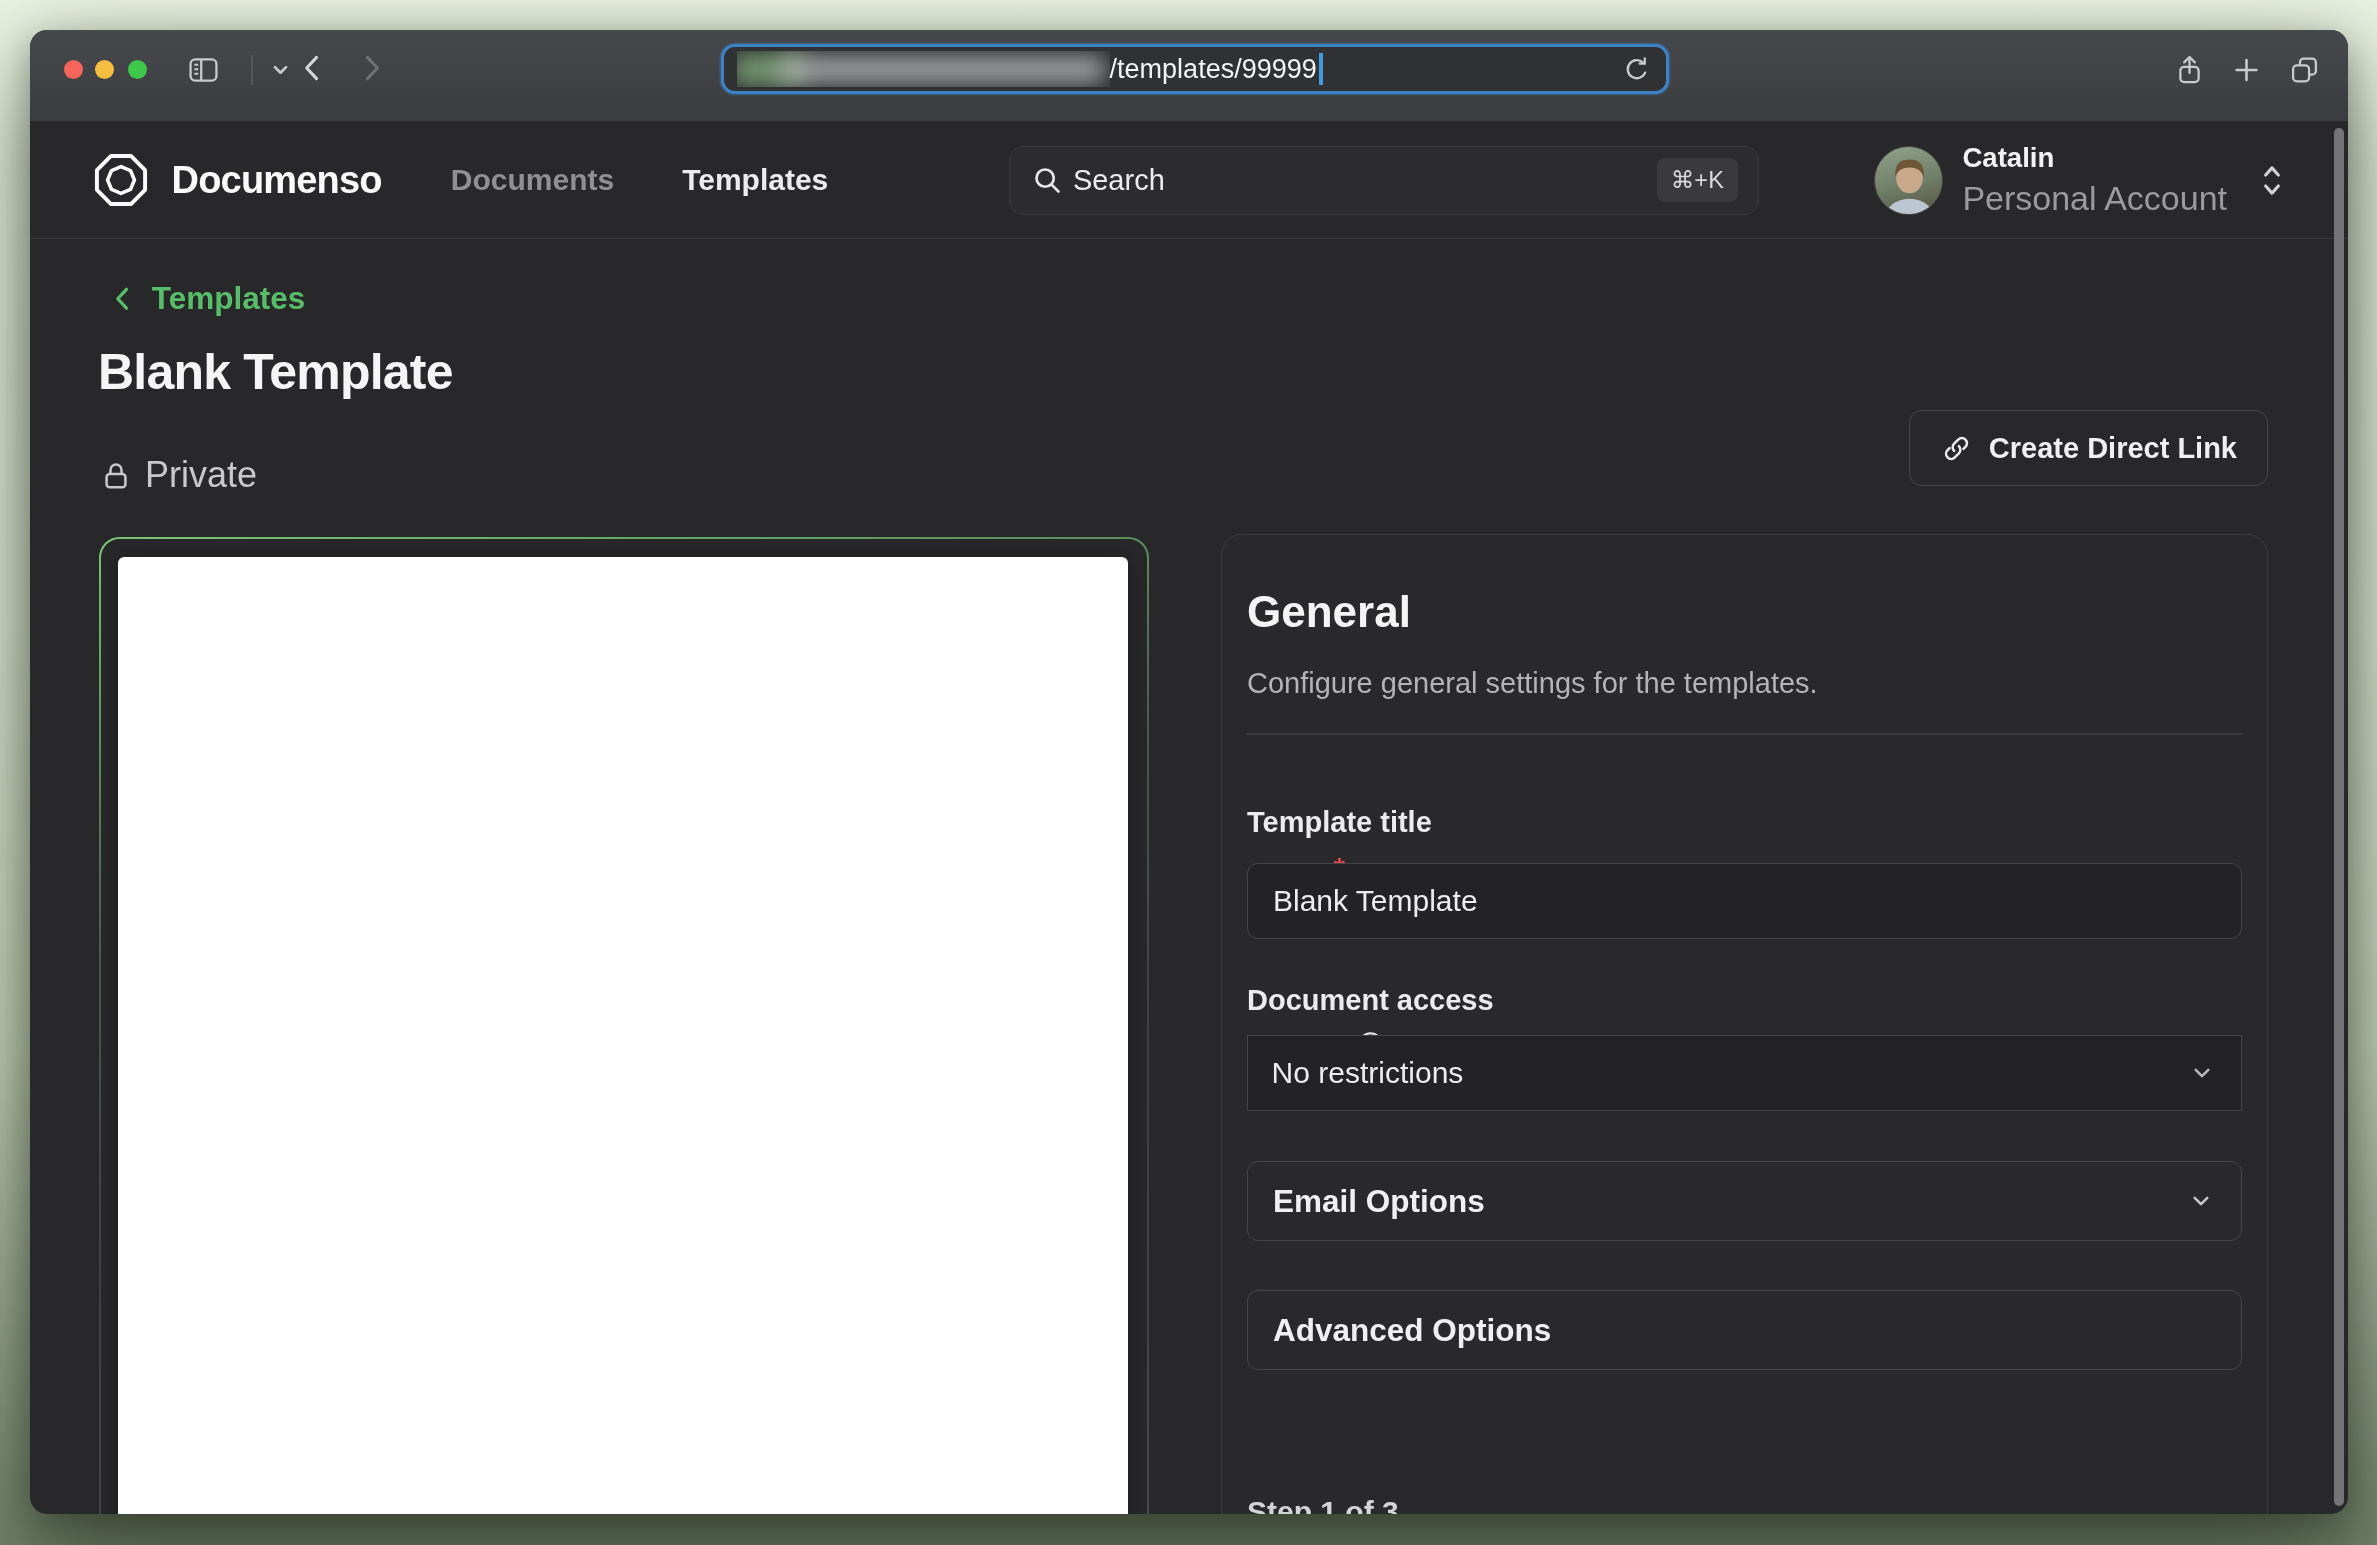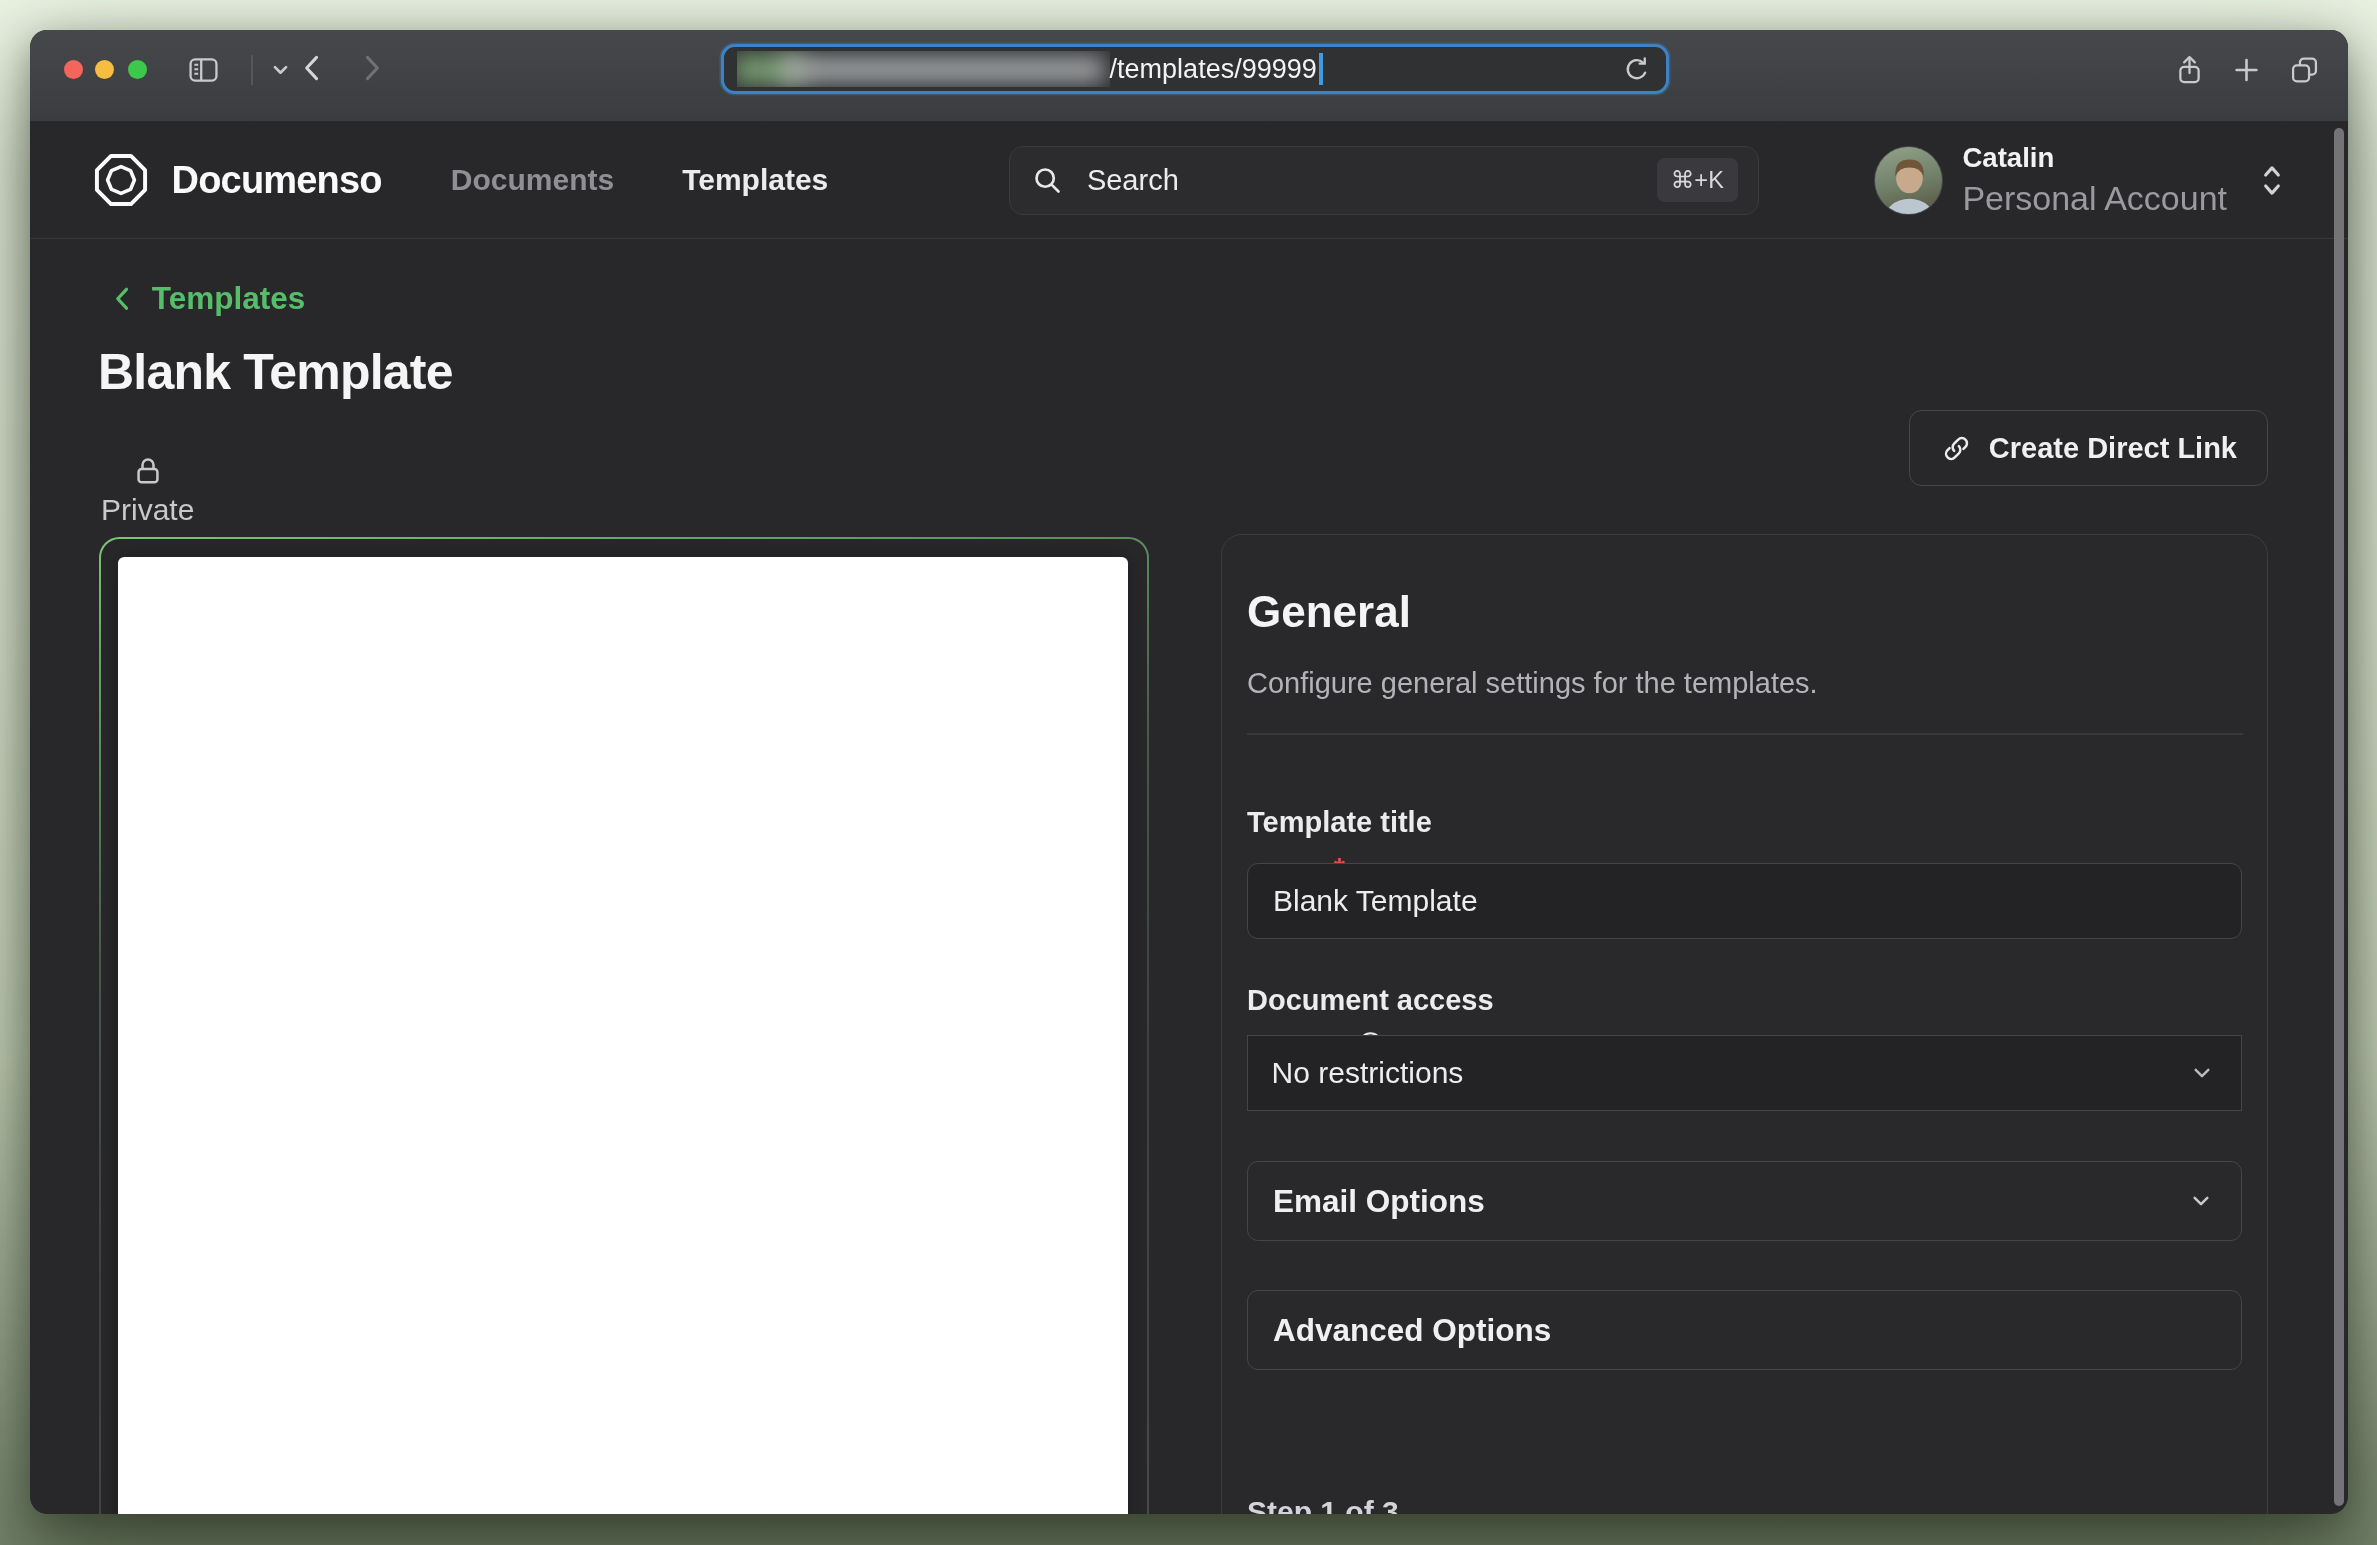--- a/index.html
+++ b/index.html
@@ -49,21 +49,21 @@
     border-bottom:1.6px solid #37373b; background:#28282b;
   }
   .brand { display:flex; align-items:center; gap:20.5px; }
   .brand-name { color:#fafafa; font-size:38px; font-weight:700; letter-spacing:-0.8px; }
   .nav { display:flex; align-items:center; gap:68px; margin-left:69px; }
   .nav-item { font-size:30px; font-weight:600; color:#8f8f94; cursor:default; }
   .nav-item.active { color:#ececee; }
   .searchbox {
     margin-left:auto; margin-right:115px; width:750px; height:69px;
     background:#2c2c2f; border:1.6px solid #3b3b3f; border-radius:14px;
-    display:flex; align-items:center; padding:0 20.5px; gap:23px;
+    display:flex; align-items:center; padding:0 20.5px; gap:9px;
   }
   .searchbox input {
     flex:1; background:transparent; border:none; outline:none;
     color:#ececee; font-size:29px; font-family:inherit;
   }
   .searchbox input::placeholder { color:#ececee; opacity:1; }
   .kbd { background:#3a3a3e; color:#d9d9dc; border-radius:7.9px; padding:7.9px 14px;
     font-size:23.6px; flex:none; }
   .account { display:flex; align-items:center; gap:19px; cursor:default; }
   .avatar { width:69px; height:69px; border-radius:50%; overflow:hidden; flex:none;
@@ -73,21 +73,21 @@
   .acct-name { color:#f2f2f3; font-size:27.6px; font-weight:700; }
   .acct-type { color:#9a9a9f; font-size:34px; margin-top:4.7px; }
   .acct-chevrons { margin-left:11px; }
   
   .breadcrumb { position:absolute; left:79px; top:250px; display:flex;
     align-items:center; gap:15.8px; cursor:default; }
   .breadcrumb span { font-size:31.5px; font-weight:600; color:var(--green,#57bd68); }
   .page-title { position:absolute; left:68px; top:313px; font-size:50px;
     font-weight:700; color:#f5f5f6; letter-spacing:-0.8px; }
   .visibility { position:absolute; left:71px; top:424px; display:flex;
-    align-items:center; gap:6px; color:#c9c9cc; font-size:30px;flex-direction:column; }
+    align-items:center; gap:14px; color:#c9c9cc; font-size:36px; }
   .btn-direct-link {
     position:absolute; top:380px; right:80px; height:76px;
     display:flex; align-items:center; gap:15.8px; padding:0 30px;
     border:1.6px solid #47474b; border-radius:12.6px; background:transparent;
     color:#f0f0f2; font-size:29px; font-weight:600; font-family:inherit;
   }
   
   .preview-card {
     position:absolute; left:69px; top:507px; width:1050px; height:1008px;
     border-radius:20.5px; border:2.4px solid transparent;

